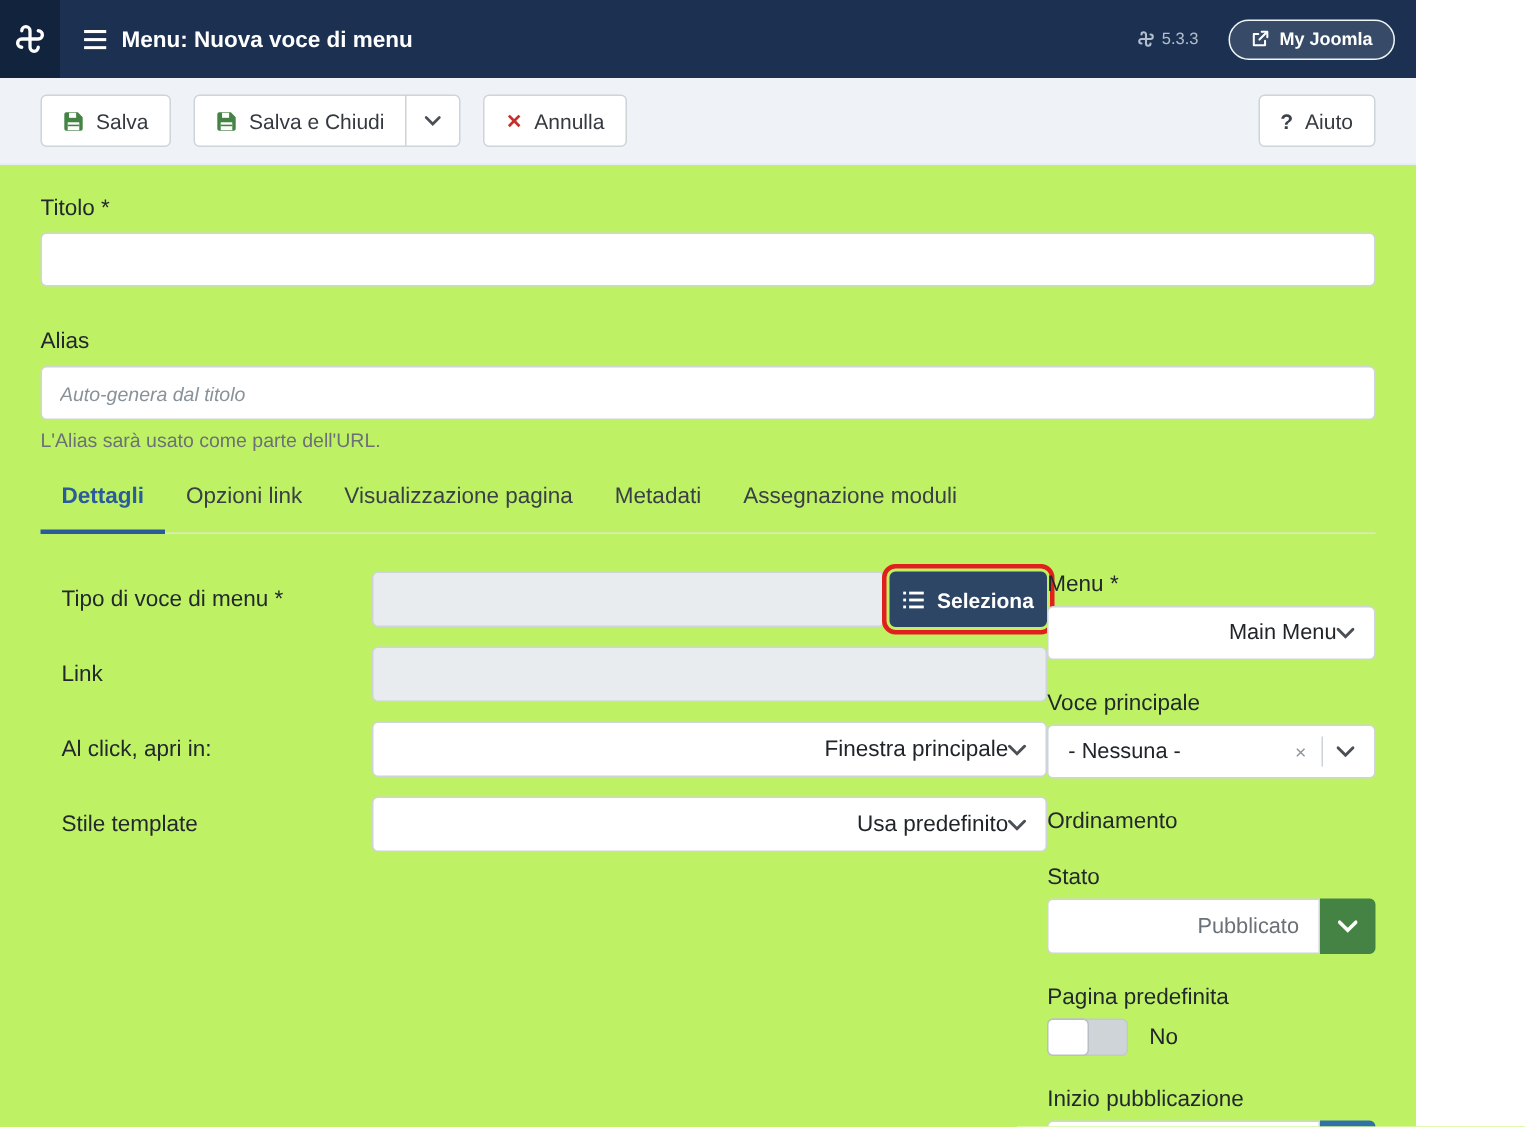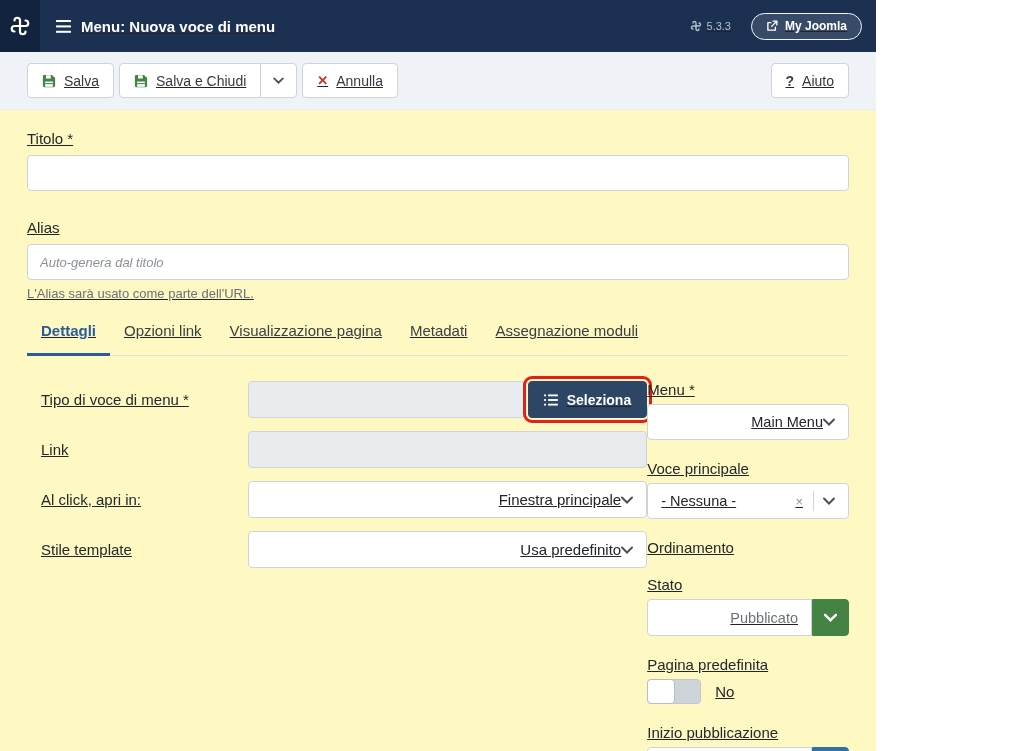--- a/index.html
+++ b/index.html
@@ -1,19 +1,19 @@
 <!DOCTYPE html>
 <html><head>
 <meta charset="utf-8">
 <style>
   * { box-sizing: border-box; margin: 0; padding: 0; }
   body { margin: 0; background: #fff; }
   .page {
-    position: relative; width: 876px; height: 751px; overflow: hidden;
-    font-family: "Liberation Sans", sans-serif; color: #212529; background: #fef9c3; text-decoration: underline;
+    position: relative; width: 944px; height: 751px; overflow: hidden;
+    font-family: "Liberation Sans", sans-serif; color: #212529; background: #bef264;
   }
 
   
   .header {
     height: 52px; background: #1c3152; display: flex; align-items: center; color: #fff;
   }
   .logo-box {
     width: 40px; height: 52px; background: #12243d;
     display: flex; align-items: center; justify-content: center; cursor: pointer;
   }
@@ -27,21 +27,21 @@
     display: flex; align-items: center; gap: 7px; height: 27px; padding: 0 14px;
     background: rgba(255,255,255,0.12); border: 1px solid #f2f5f8; border-radius: 15px;
     color: #fff; font-size: 12px; font-weight: 700; font-family: inherit; cursor: pointer; text-align: center;
   }
 
   
   .toolbar {
     height: 58px; background: #eff3f8; display: flex; align-items: center;
     padding: 0 27px; border-bottom: 1px solid #e7ecf2;
   }
-  .toolbar-left { display: flex; align-items: center; gap: 5px; }
+  .toolbar-left { display: flex; align-items: center; gap: 15px; }
   .btn {
     display: inline-flex; align-items: center; gap: 8px; height: 35px; padding: 0 14px;
     background: #fff; border: 1px solid #ced4da; border-radius: 4px;
     font-size: 14px; color: #343a40; font-family: inherit; cursor: pointer;
   }
   .btn-group { display: inline-flex; }
   .btn-group .btn:first-child { border-radius: 4px 0 0 4px; }
   .btn-group .btn.caret { margin-left: -1px; border-radius: 0 4px 4px 0; width: 37px; padding: 0; justify-content: center; }
   .x-icon { color: #c5302c; font-weight: 700; font-size: 13px; line-height: 1; }
   .q-icon { color: #3a4149; font-weight: 700; font-size: 14px; line-height: 1; }
@@ -74,21 +74,21 @@
   .form-row { display: flex; align-items: center; margin-bottom: 13px; }
   .form-row > label { width: 207px; flex: 0 0 207px; font-size: 15px; color: #23282d; }
   .control { flex: 1; display: flex; align-items: center; }
   .control input.text { height: 37px; }
   .select {
     height: 37px; flex: 1; background: #fff; border: 1px solid #ced4da; border-radius: 4px;
     display: flex; align-items: center; justify-content: flex-end;
     padding: 11px 13px; font-size: 15px; color: #212529; cursor: pointer;
   }
   .btn-primary {
-    display: inline-flex; align-items: center; gap: 9px; height: 37px; padding: 0 15px;
+    display: inline-flex; align-items: center; gap: 9px; height: 37px; padding: 0 8px;
     margin-left: 3px; background: #2d4665; border: 1px solid #2d4665; border-radius: 4px;
     color: #fff; font-size: 14px; font-weight: 600; font-family: inherit; cursor: pointer; white-space: nowrap;
   }
   .annotated { outline: 3px solid #e0201c; outline-offset: 2px; }
 
   
   .right-col { width: 232px; margin-left: auto; }
   .group { margin-bottom: 20px; }
   .group > label.f-label { margin-bottom: 6px; }
   .right-col .select { height: 36px; font-size: 14.5px; }

